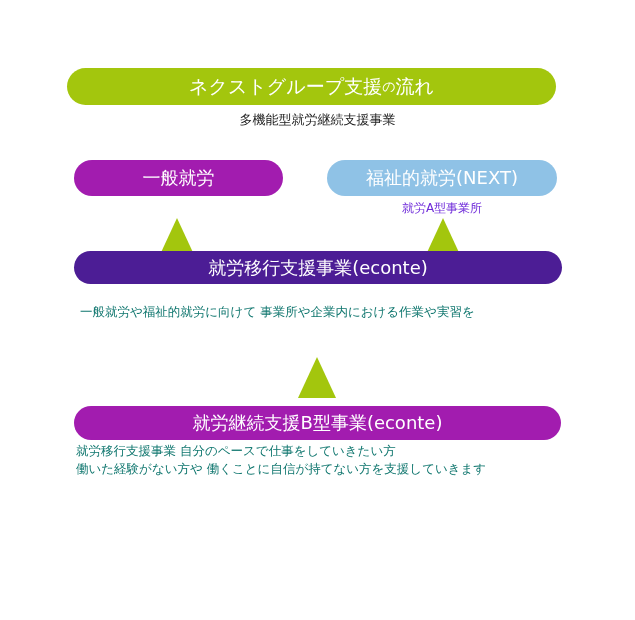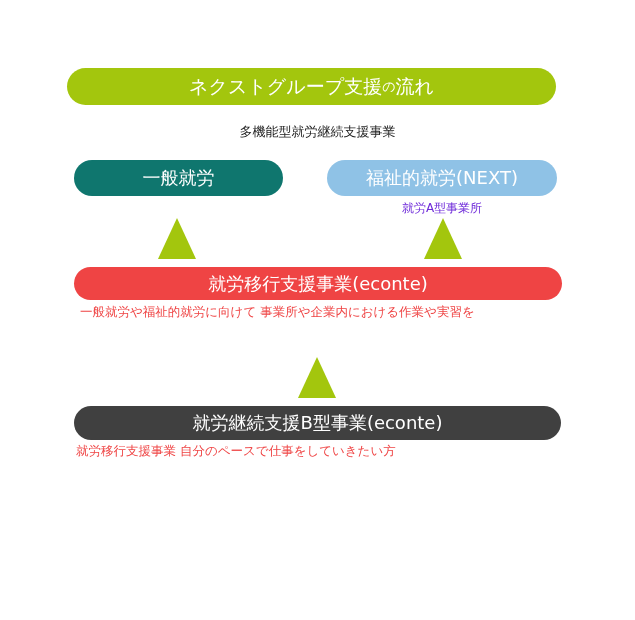--- a/index.html
+++ b/index.html
@@ -5,35 +5,35 @@
   html, body { margin: 0; padding: 0; background: #ffffff; }
   body { width: 635px; height: 620px; position: relative; overflow: hidden;
          font-family: "DejaVu Sans", "Liberation Sans", sans-serif; }
   .pill { position: absolute; border-radius: 20px; color: #ffffff;
           display: flex; align-items: center; justify-content: center;
           white-space: nowrap; }
   .title-bar { left: 67px; top: 68px; width: 489px; height: 37px;
                background: #a3c60d; font-size: 19px; border-radius: 19px; }
   .title-bar .small { font-size: 13px; }
   .subtitle { position: absolute; left: 0; width: 635px; top: 111px;
-              text-align: center; font-size: 13px; color: #222; margin-top: 12px; }
+              text-align: center; font-size: 13px; color: #222; }
   .gray-pill { left: 74px; top: 160px; width: 209px; height: 36px;
-               background: #0f766e; font-size: 18px; border-radius: 18px; }
+               background: #a21caf; font-size: 18px; border-radius: 18px; }
   .blue-pill { left: 327px; top: 160px; width: 230px; height: 36px;
                background: #8fc2e6; font-size: 18px; border-radius: 18px; align-items: center; }
   .blue-sub { position: absolute; left: 327px; width: 230px; top: 200px;
               text-align: center; font-size: 12px; color: #6d28d9; }
   .tri { position: absolute; width: 0; height: 0;
          border-left: 19px solid transparent; border-right: 19px solid transparent;
          border-bottom: 41px solid #a3c60d; }
-  .orange1 { left: 74px; top: 267px; width: 488px; height: 33px;
-             background: #ef4444; font-size: 18px; border-radius: 17px; }
+  .orange1 { left: 74px; top: 251px; width: 488px; height: 33px;
+             background: #4c1d95; font-size: 18px; border-radius: 17px; }
   .orange2 { left: 74px; top: 406px; width: 487px; height: 34px;
-             background: #404040; font-size: 18px; border-radius: 17px; align-items: center; }
-  .desc { position: absolute; left: 80px; font-size: 12.5px; color: #ef4444;
+             background: #a21caf; font-size: 18px; border-radius: 17px; align-items: center; }
+  .desc { position: absolute; left: 80px; font-size: 12.5px; color: #0f766e;
           line-height: 18px; white-space: nowrap; }
 </style>
 </head>
 <body>
 
 <div class="pill title-bar">
   <span>ネクストグループ支援</span>
     <span class="small">の</span>
     <span>流れ</span>
 </div>
@@ -57,13 +57,14 @@
   <div>一般就労や福祉的就労に向けて 事業所や企業内における作業や実習を</div>
 </div>
 
 <div class="tri" style="left:298px; top:357px;"></div>
 
 <div class="pill orange2">
   <span>就労継続支援B型事業(econte)</span>
 </div>
 <div class="desc" style="top:442px; left:76px;">
   <div>就労移行支援事業 自分のペースで仕事をしていきたい方</div>
+  <div>働いた経験がない方や 働くことに自信が持てない方を支援していきます</div>
 </div>
 
 </body></html>

